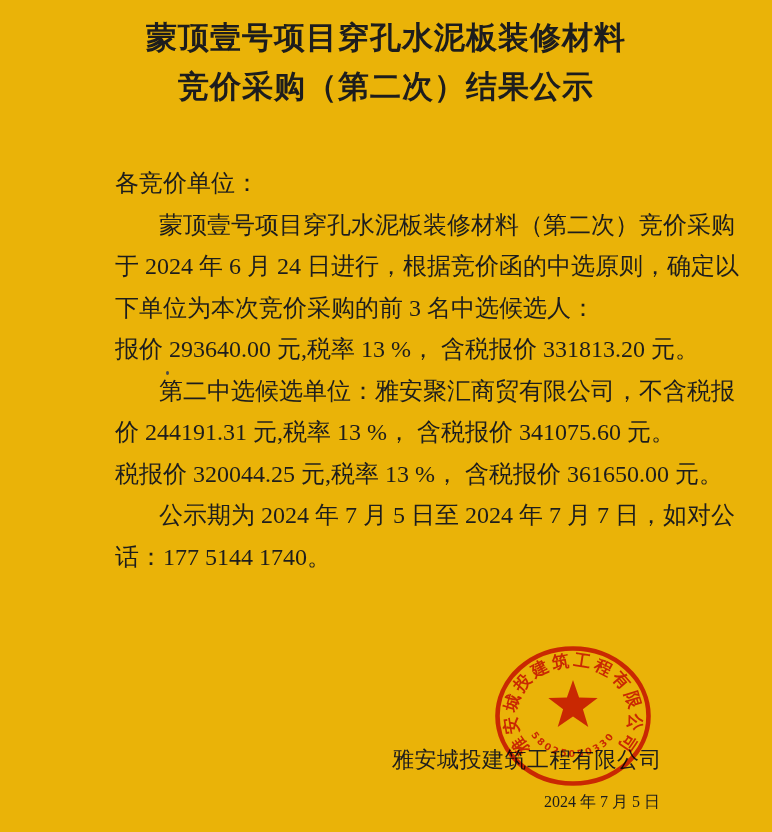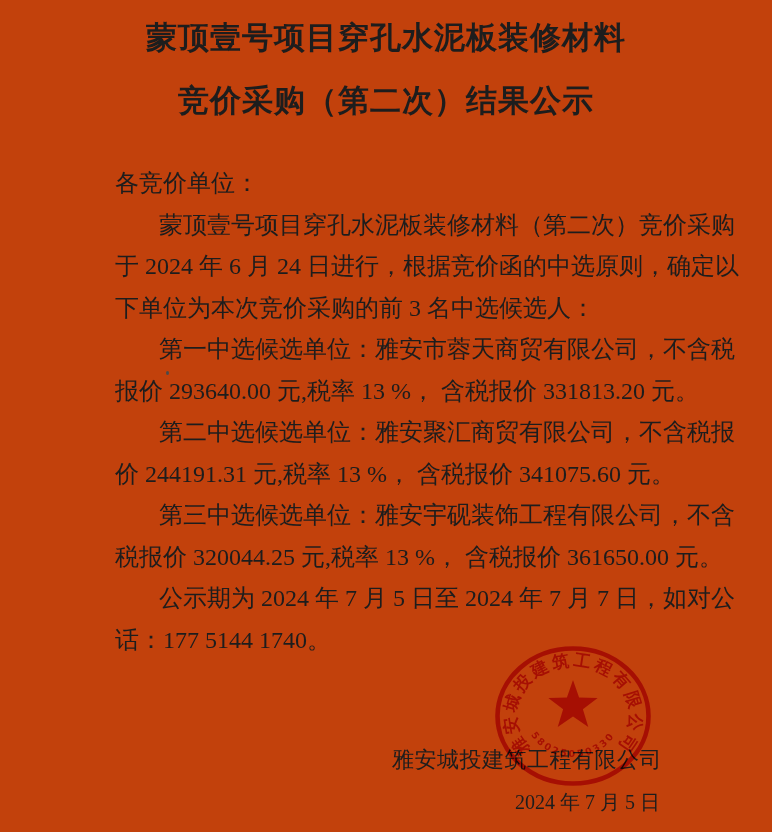--- a/index.html
+++ b/index.html
@@ -1,43 +1,43 @@
 <!DOCTYPE html>
 <html><head>
 <meta charset="utf-8">
 <style>
   html,body{margin:0;padding:0;}
   .page{
     position:relative;
     width:772px;height:832px;
-    background:#c2410c;
+    background:#eab308;
     overflow:hidden;
     font-family:"Liberation Serif","DejaVu Serif",serif;
     color:#1d1d1d;
   }
   .titles{width:772px;text-align:center;font-weight:700;}
   .title1{padding-top:17px;font-size:31px;line-height:42px;letter-spacing:1px;}
-  .title2{margin-top:21px;font-size:31px;line-height:42px;letter-spacing:1px;}
+  .title2{margin-top:7px;font-size:31px;line-height:42px;letter-spacing:1px;}
   .body{
     position:absolute;left:115px;top:163px;width:547px;
     font-size:24px;
   }
   .line{
     line-height:41.5px;height:41.5px;white-space:nowrap;
   }
   .line.just{text-align:justify;text-align-last:justify;}
   .line.ind{text-indent:44px;}
   .u{text-decoration-thickness:1px;text-underline-offset:5px;}
   .footer-company{
     position:absolute;top:745px;right:110px;
     font-size:22px;line-height:30px;white-space:nowrap;letter-spacing:0.5px;
   }
   .footer-date{
     position:absolute;top:787px;right:112px;
-    font-size:20px;line-height:30px;white-space:nowrap;
+    font-size:16px;line-height:30px;white-space:nowrap;
   }
   .stray-dot{
     position:absolute;left:166px;top:371px;width:3px;height:4px;
     background:#4a4a4a;border-radius:50%;
   }
   .stamp{
     position:absolute;left:492px;top:644px;width:162px;height:146px;
     mix-blend-mode:multiply;opacity:0.93;
     pointer-events:none;
   }
@@ -59,34 +59,28 @@
     </div>
     <div class="line ind just">
       <span>蒙顶壹号项目</span><span class="u">穿孔水泥板装修材料（第二次）</span><span>竞价采购</span>
     </div>
     <div class="line just">
       <span>于 2024 年 6 月 24 日进行，根据竞价函的中选原则，确定以</span>
     </div>
     <div class="line">
       <span>下单位为本次竞价采购的前 3 名中选候选人：</span>
     </div>
-    <div class="line ind just">
-      <span>第一中选候选单位：雅安市蓉天商贸有限公司，不含税</span>
-    </div>
     <div class="line">
       <span>报价 </span><span class="u">293640.00</span><span> 元,税率</span><span class="u"> 13 </span><span>%， 含税报价 </span><span class="u">331813.20</span><span> 元。</span>
     </div>
     <div class="line ind just">
       <span>第二中选候选单位：雅安聚汇商贸有限公司，不含税报</span>
     </div>
     <div class="line">
       <span>价 </span><span class="u">244191.31</span><span> 元,税率</span><span class="u"> 13 </span><span>%， 含税报价 </span><span class="u">341075.60</span><span> 元。</span>
-    </div>
-    <div class="line ind just">
-      <span>第三中选候选单位：雅安宇砚装饰工程有限公司，不含</span>
     </div>
     <div class="line">
       <span>税报价 </span><span class="u">320044.25</span><span> 元,税率</span><span class="u"> 13 </span><span>%， 含税报价 </span><span class="u">361650.00</span><span> 元。</span>
     </div>
     <div class="line ind just">
       <span>公示期为 2024 年 7 月 5 日至 2024 年 7 月 7 日，如对公</span>
     </div>
     <div class="line">
       <span>话：177 5144 1740。</span>
     </div>

